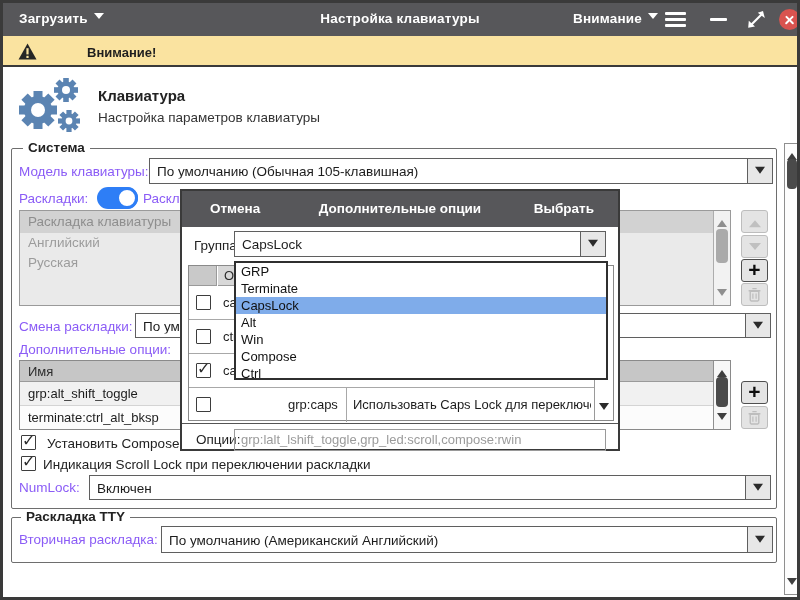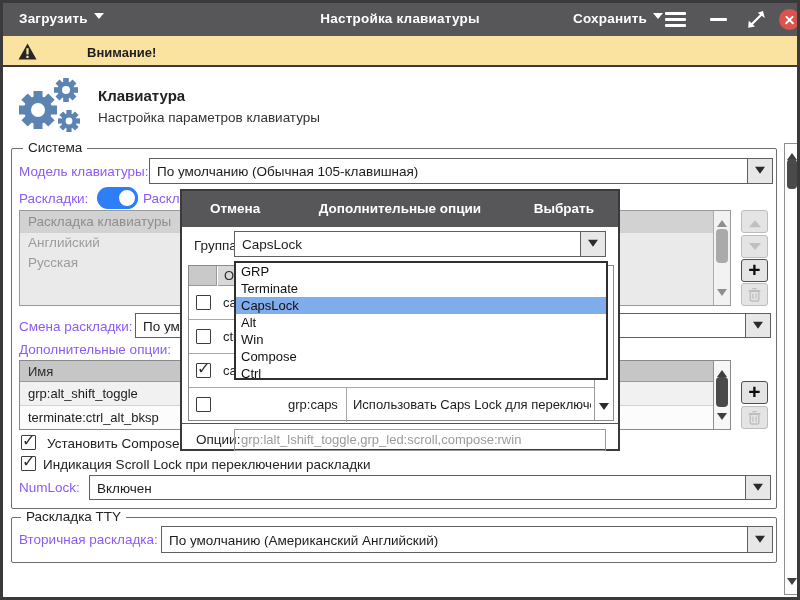--- a/index.html
+++ b/index.html
@@ -26,21 +26,21 @@
   .warning svg { position:absolute; left:15px; top:7px; }
   .warning .wtext { position:absolute; left:40px; top:9px; font-size:13px; font-weight:700; color:#1e1e1e;margin-left:44px; }
 
   
   .apptitle { position:absolute; left:95px; top:84px; font-size:15px; font-weight:700; color:#222; }
   .appsub { position:absolute; left:95px; top:107px; font-size:13.5px; color:#333; }
   .gears { position:absolute; left:8px; top:74px; }
 
   
   .fieldset { position:absolute; border:1px solid #6e6e6e; border-radius:2px; background:transparent; }
-  .legend { position:absolute; background:#fff; padding:0 5px; font-size:13.5px; color:#222; }
+  .legend { position:absolute; background:#fff; padding:0 5px; font-size:13.5px; color:#222;font-weight:bold; }
 
   .lbl { position:absolute; font-size:13.5px; color:#8b5cf6; white-space:nowrap; }
 
   
   .combo { position:absolute; background:#fff; border:1px solid #5f5f5f; }
   .combo .val { position:absolute; left:7px; top:50%; transform:translateY(-50%); font-size:13.5px; color:#1c1c1c; white-space:nowrap; overflow:hidden; right:26px; }
   .combo .dbtn { position:absolute; top:0; bottom:0; right:0; width:25px; background:#e7e7e7; border-left:1px solid #5f5f5f; }
   .combo .dbtn::after { content:""; position:absolute; left:50%; top:50%; transform:translate(-50%,-35%); width:0; height:0; border:5.5px solid transparent; border-top:7px solid #2b2b2b; }
 
   
@@ -104,21 +104,21 @@
 <body>
 
 <div class="window">
 
   <div class="titlebar">
     <div class="tb-text menu-btn" style="left:16px;">
       <span>Загрузить</span><span class="caret-down"></span>
     </div>
     <div class="tb-text" style="left:0;right:0;text-align:center;">Настройка клавиатуры</div>
     <div class="tb-text menu-btn" style="left:570px;">
-      <span>Сохранить</span><span class="caret-down"></span>
+      <span>Внимание</span><span class="caret-down"></span>
     </div>
     <div class="hamburger">
         <i></i>
         <i></i>
         <i></i>
       </div>
     <div class="minimize"></div>
     <svg class="expand" viewBox="0 0 19 19">
       <line x1="4.5" y1="14.5" x2="14.5" y2="4.5" stroke="#fff" stroke-width="2.2"></line>
       <polygon points="16,1 17.8,8 10.8,2.8" fill="#fff"></polygon>

